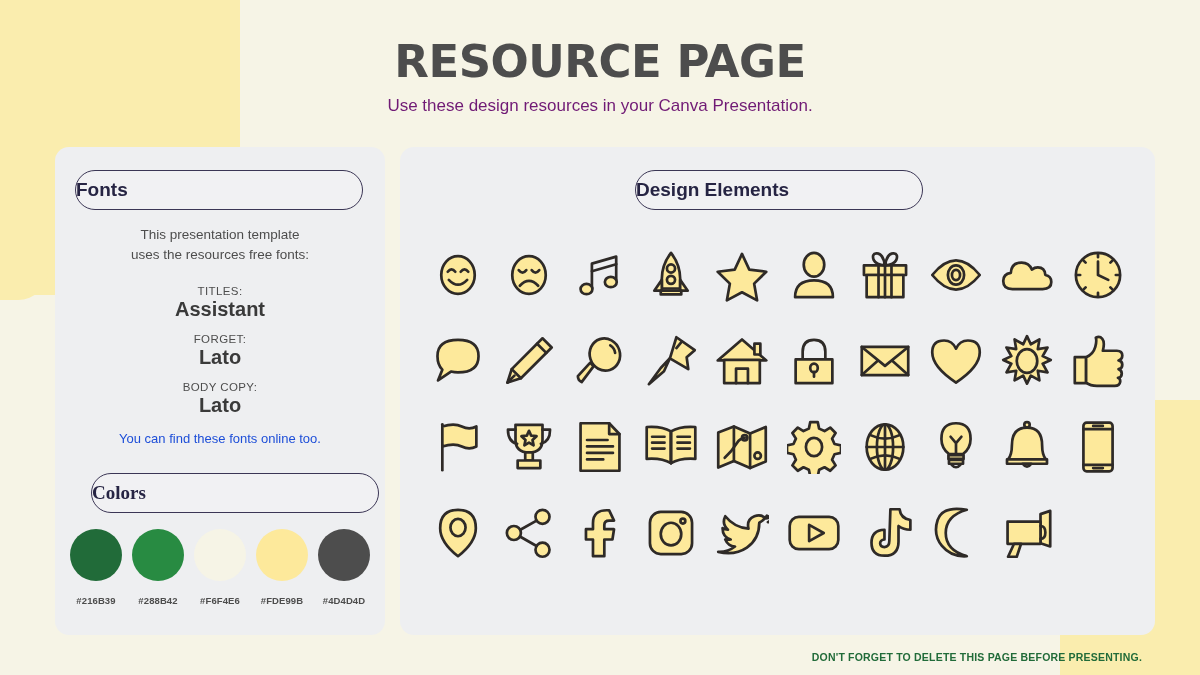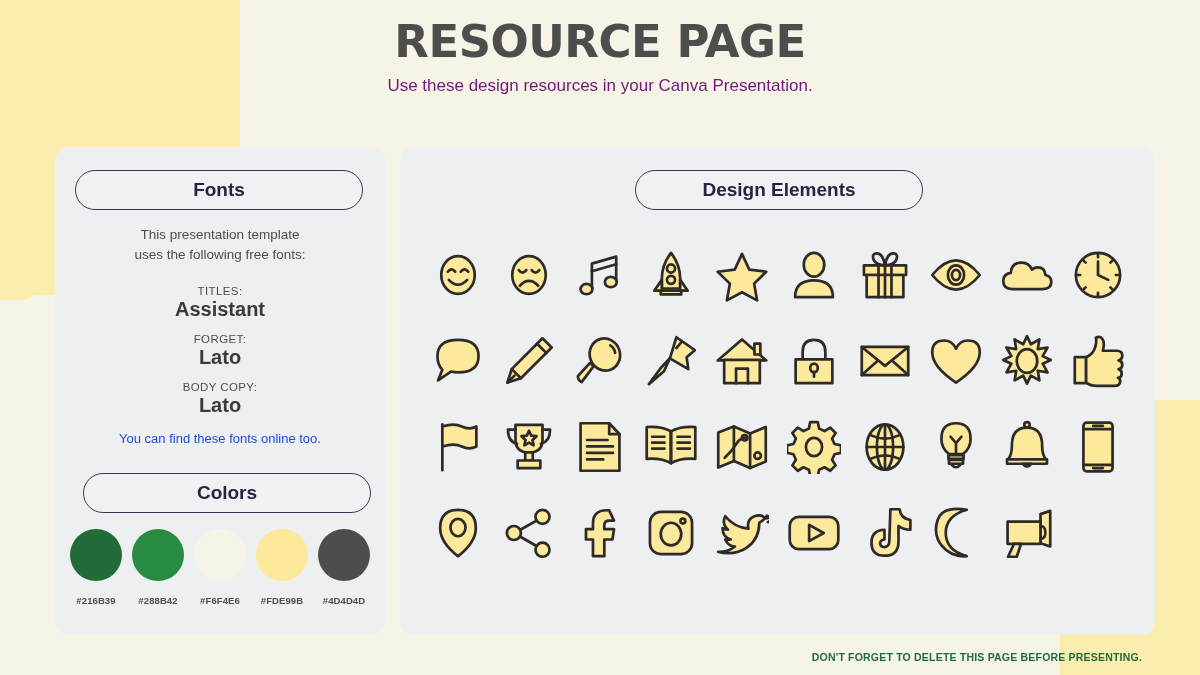--- a/index.html
+++ b/index.html
@@ -44,21 +44,21 @@
   }
 
   
   .header {
     position: absolute;
     top: 0;
     left: 0;
     width: 1200px;
     z-index: 3;
     text-align: center;
-    padding-top: 16px;
+    padding-top: 36px;
   }
   .page-title {
     font-family: "DejaVu Sans", sans-serif;
     font-size: 45px;
     font-weight: bold;
     letter-spacing: -0.5px;
     color: #4D4D4D;
     margin: 0;
     line-height: 1.15;
   }
@@ -88,21 +88,21 @@
     width: 755px;
     height: 488px;
   }
 
   
   .pill {
     box-sizing: border-box;
     border: 1.6px solid #3B3655;
     border-radius: 22px;
     background: #F1F1F3;
-    text-align: center;
+    text-align: left;
     font-size: 19px;
     font-weight: bold;
     color: #262443;
     line-height: 38px;
     height: 40px;
   }
   .pill-fonts {
     position: absolute;
     left: 20px;
     top: 23px;
@@ -155,23 +155,24 @@
     left: 0;
     width: 330px;
     text-align: center;
     font-size: 13px;
     color: #1d4ed8;
   }
 
   
   .pill-colors {
     position: absolute;
-    left: 28px;
+    left: 36px;
     top: 326px;
     width: 288px;
+    font-family: Liberation Serif, serif;
   }
   .swatch-row {
     position: absolute;
     top: 382px;
     left: 14px;
     width: 302px;
     display: flex;
     justify-content: space-between;
   }
   .swatch-item {
@@ -243,21 +244,21 @@
   <h1 class="page-title">RESOURCE PAGE</h1>
   <p class="page-subtitle">Use these design resources in your Canva Presentation.</p>
 </div>
 
 <div class="panel panel-left">
 
   <div class="pill pill-fonts">Fonts</div>
 
   <div class="fonts-intro">
     <div>This presentation template</div>
-    <div>uses the following free fonts:</div>
+    <div>uses the resources free fonts:</div>
   </div>
 
   <div class="font-group fg-0">
     <span class="f-label">TITLES:</span>
     <span class="f-name">Assistant</span>
   </div>
   <div class="font-group fg-1">
     <span class="f-label">FORGET:</span>
     <span class="f-name">Lato</span>
   </div>

